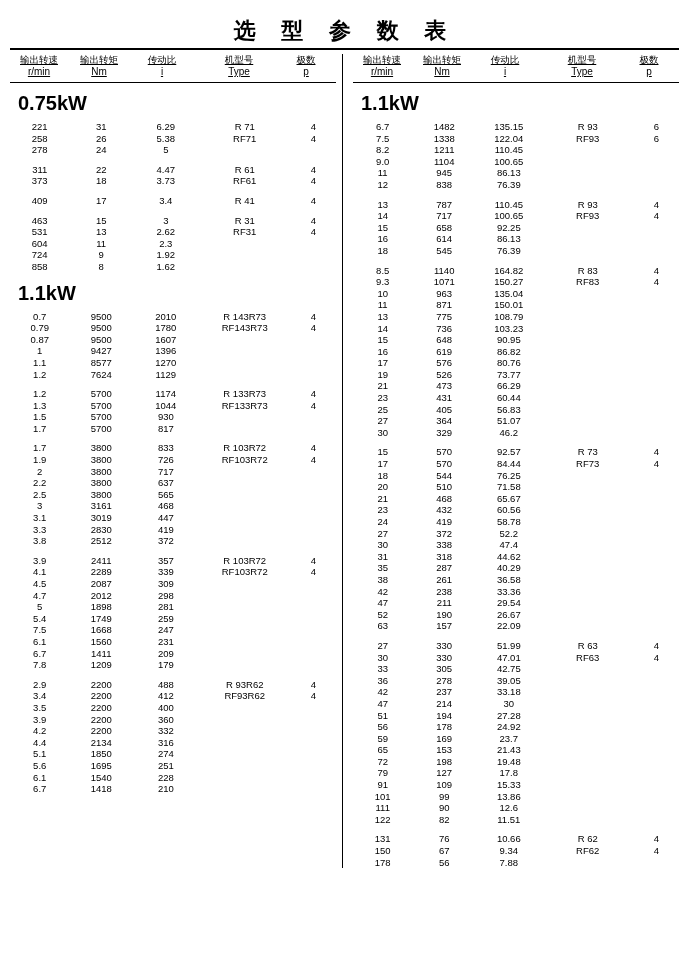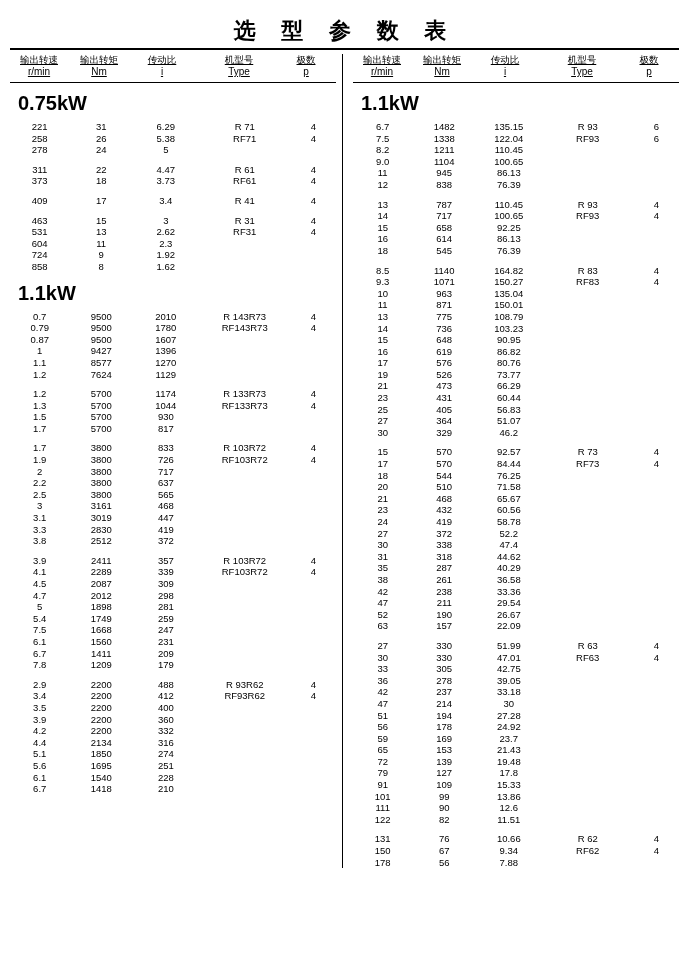--- a/index.html
+++ b/index.html
@@ -923,21 +923,21 @@
               </tr>
               <tr>
                 <td class="c-speed">65</td>
                 <td class="c-torque">153</td>
                 <td class="c-ratio">21.43</td>
                 <td class="c-type">&nbsp;</td>
                 <td class="c-poles">&nbsp;</td>
               </tr>
               <tr>
                 <td class="c-speed">72</td>
-                <td class="c-torque">139</td>
+                <td class="c-torque">198</td>
                 <td class="c-ratio">19.48</td>
                 <td class="c-type">&nbsp;</td>
                 <td class="c-poles">&nbsp;</td>
               </tr>
               <tr>
                 <td class="c-speed">79</td>
                 <td class="c-torque">127</td>
                 <td class="c-ratio">17.8</td>
                 <td class="c-type">&nbsp;</td>
                 <td class="c-poles">&nbsp;</td>

